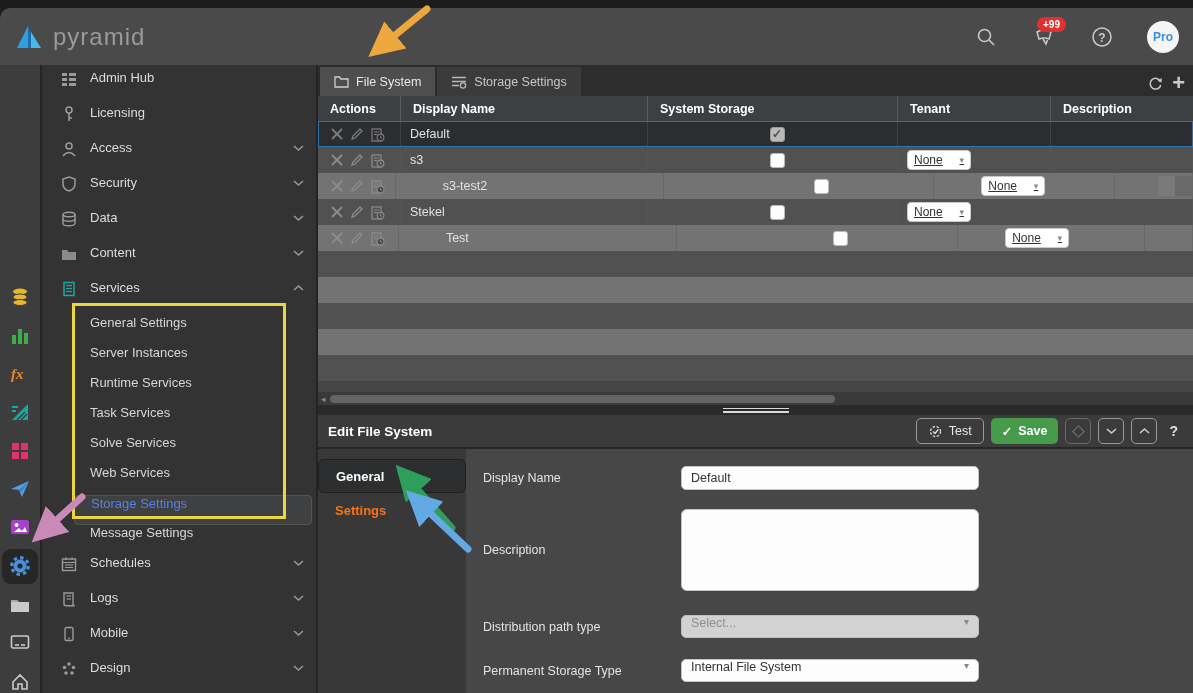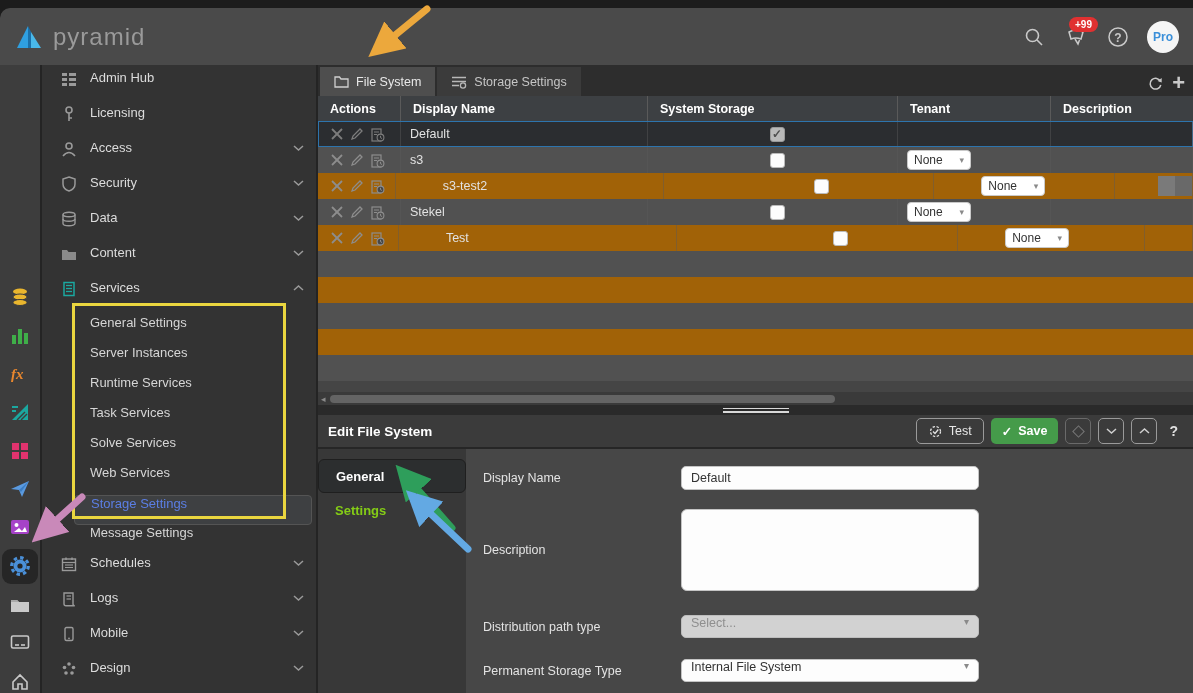--- a/index.html
+++ b/index.html
@@ -4,21 +4,21 @@
 <style>
   * { margin:0; padding:0; box-sizing:border-box; }
   html,body { background:#1c1c1c; }
   body { font-family:"Liberation Sans", sans-serif; width:1193px; height:693px; overflow:hidden; position:relative; }
   .window { width:1193px; height:693px; display:flex; flex-direction:column; background:#333; border-radius:10px 0 0 0; overflow:hidden;margin-top:8px; }
 
   
   .topbar { height:57px; background:#4a4a4a; display:flex; align-items:center; padding:0 14px; flex:0 0 auto; border-radius:10px 0 0 0; }
   .logo { display:flex; align-items:center; gap:9px; }
   .logo-text { color:#9a9a9a; font-size:24px; letter-spacing:1px; }
-  .topbar-right { margin-left:auto; display:flex; align-items:center; gap:16px; }
+  .topbar-right { margin-left:auto; display:flex; align-items:center; gap:32px; }
   .tb-icon { width:26px; height:26px; display:flex; align-items:center; justify-content:center; cursor:pointer; position:relative; }
   .badge { position:absolute; top:-7px; left:6px; background:#e03131; color:#fff; font-size:10px; font-weight:bold; padding:2px 6px; border-radius:9px; }
   .avatar { width:32px; height:32px; border-radius:50%; background:#f5f5f5; color:#3a8fd9; font-weight:bold; font-size:12px; display:flex; align-items:center; justify-content:center; }
 
   
   .body { flex:1; display:flex; min-height:0; }
 
   
   .rail { width:42px; background:#3d3d3d; border-right:2px solid #242424; display:flex; flex-direction:column; align-items:center; padding-top:213px; gap:0; flex:0 0 auto; }
   .rail-item { width:36px; height:39px; display:flex; align-items:center; justify-content:center; cursor:pointer; }
@@ -43,28 +43,28 @@
   .tabstrip-right .ticon { cursor:pointer; display:flex; }
   .plus { color:#c9c9c9; font-size:22px; font-weight:bold; line-height:18px; cursor:pointer; }
 
   
   .grid { flex:0 0 auto; display:flex; flex-direction:column; }
   .g-header { height:25px; background:#3d4043; display:flex; color:#fff; font-weight:bold; font-size:12.5px; align-items:center; }
   .g-header .cell { border-right:1px solid #5a5a5a; height:100%; display:flex; align-items:center; padding-left:12px; }
   .cell.c-actions{ width:83px; } .cell.c-name{ width:247px; } .cell.c-storage{ width:250px; } .cell.c-tenant{ width:153px;text-align:center; } .cell.c-desc{ flex:1; border-right:none; }
   .g-row { height:26px; display:flex; align-items:center; font-size:12.5px; color:#e2e2e2; }
   .g-row .cell { height:100%; display:flex; align-items:center; padding-left:9px; border-right:1px solid rgba(90,90,90,.45); }
-  .g-row.odd { background:#515151; } .g-row.even { background:#a16207;gap:38px; }
+  .g-row.odd { background:#515151; } .g-row.even { background:#737373;gap:38px; }
   .g-row.selected { background:#2b2d30; border-top:1px solid #2d74ad; border-bottom:1px solid #2d74ad; box-shadow:inset 1px 0 0 #2d74ad, inset -1px 0 0 #2d74ad; }
   .acts { display:flex; gap:6px; align-items:center; padding-left:3px; }
   .acts svg { cursor:pointer; }
   .cb { width:15px; height:15px; border-radius:3px; margin:0 auto; }
   .cb.unchecked { background:#fdfdfd; border:1px solid #bbb; }
   .cb.checked { background:#b9b9b9; border:1px solid #999; color:#4e4e4e; font-size:12px; font-weight:bold; display:flex; align-items:center; justify-content:center; }
-  .mini-select { background:#fff; border:1px solid #c9c9c9; border-radius:4px; width:64px; height:20px; display:flex; align-items:center; padding:0 6px; color:#333; font-size:12px; cursor:pointer; }
+  .mini-select { background:#fff; border:1px solid #c9c9c9; border-radius:4px; width:64px; height:20px; display:flex; align-items:center; padding:0 6px; color:#333; font-size:12px; cursor:pointer;text-decoration:underline; }
   .mini-select .dd { margin-left:auto; color:#8a8a8a; font-size:9px; }
   .redact { width:34px; height:20px; margin-left:5px; background:linear-gradient(90deg,#7a7a7a 50%,#696969 50%); }
   .g-filler { height:11px; background:#454545; }
 
   
   .hscroll { height:13px; background:#3a3a3a; display:flex; align-items:center; padding:0 3px; flex:0 0 auto; }
   .hs-arrow { color:#8a8a8a; font-size:9px; margin-right:4px; }
   .hs-thumb { width:505px; height:8px; border-radius:4px; background:#646464; cursor:pointer; }
   .splitter { height:10px; background:#2a2a2a; display:flex; align-items:center; justify-content:center; flex:0 0 auto; cursor:row-resize; }
   .split-handle { width:66px; display:flex; flex-direction:column; gap:2px; }
@@ -79,21 +79,21 @@
   .btn-save { background:#459b4a; color:#fff; font-weight:bold; }
   .btn-sq { width:26px; padding:0; justify-content:center; border:1px solid #9a9a9a; color:#cfcfcf; }
   .btn-sq.dim { border-color:#6a6a6a; color:#777; }
   .help-q { color:#e0e0e0; font-weight:bold; font-size:14px; padding:0 5px; cursor:pointer; }
   .diamond { width:9px; height:9px; border:1.5px solid #777; transform:rotate(45deg); }
 
   .panel-body { flex:1; display:flex; min-height:0; }
   .panel-tabs { width:148px; background:#383838; padding-top:10px; flex:0 0 auto; }
   .ptab { height:34px; display:flex; align-items:center; padding-left:17px; font-size:13px; font-weight:bold; cursor:pointer; }
   .ptab.active { background:#2c2e2f; border:1px solid #1f1f1f; border-radius:6px; color:#fff; }
-  .ptab.idle { color:#84cc16;text-align:right; }
+  .ptab.idle { color:#f97316;text-align:right; }
   .form { flex:1; background:#474747; padding:15px 0 0 17px; }
   .frow { display:flex; align-items:center; }
   .flabel { width:198px; color:#e3e3e3; font-size:12.5px; flex:0 0 auto; }
   .finput { width:298px; height:24px; background:#fdfdfd; border:1px solid #c4c4c4; border-radius:5px; padding:0 9px; font-size:12.5px; color:#333; font-family:"Liberation Sans",sans-serif; }
   .ftextarea { width:298px; height:82px; background:#fdfdfd; border:1px solid #c4c4c4; border-radius:6px; resize:none; font-family:"Liberation Sans",sans-serif; }
   .fselect { width:298px; height:23px; border-radius:5px; display:flex; align-items:flex-start; padding:0 9px; font-size:12.5px; cursor:pointer; }
   .fselect.enabled { background:#fdfdfd; border:1px solid #c4c4c4; color:#333; }
   .fselect.disabled { background:#d2d2d2; border:1px solid #bdbdbd; color:#8f8f8f; cursor:default; }
   .fselect .dd { margin-left:auto; color:#8a8a8a; font-size:10px; }
 

